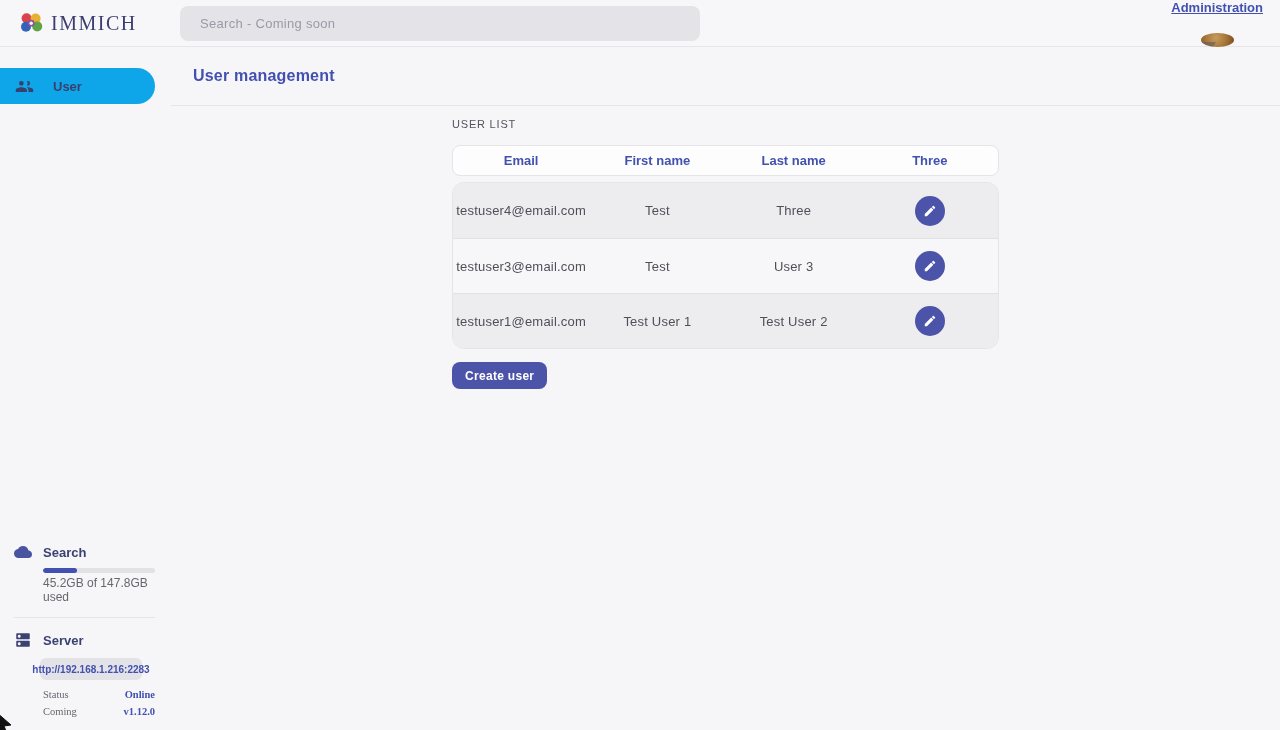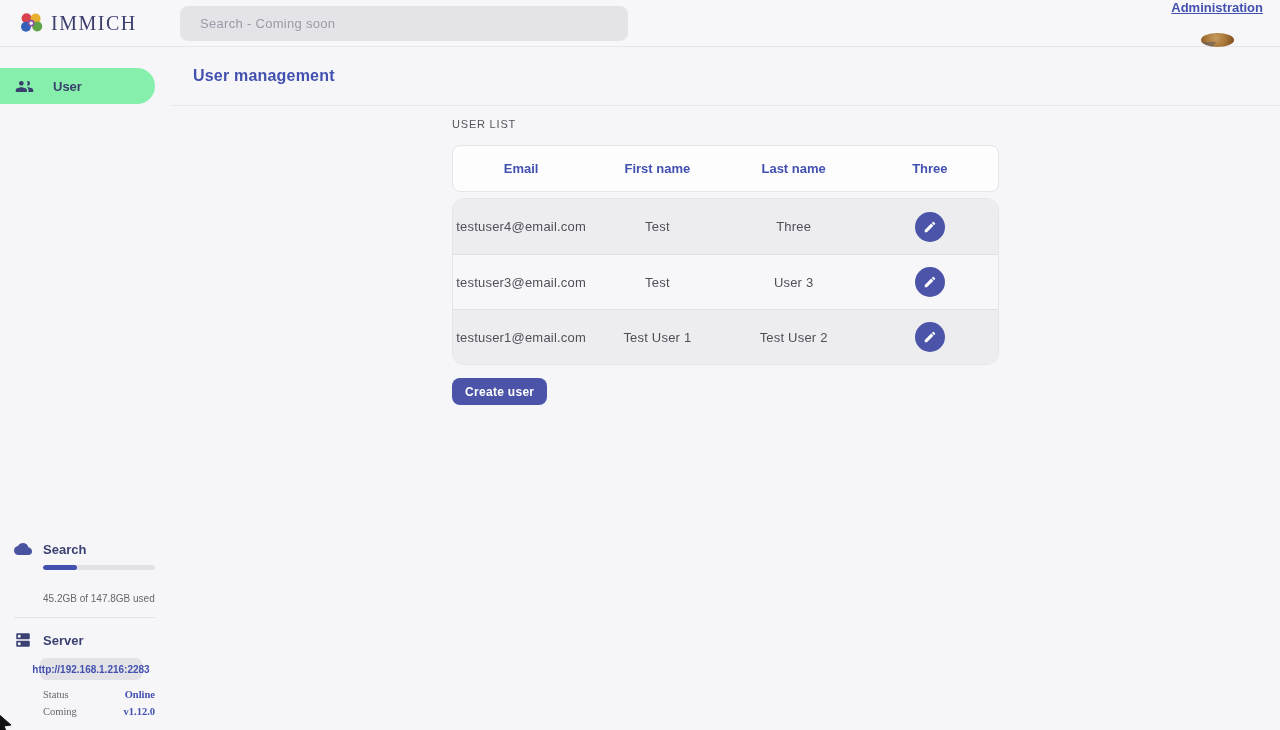--- a/index.html
+++ b/index.html
@@ -29,21 +29,21 @@
   }
   .brand-title {
     font-family: "Liberation Serif", "DejaVu Serif", serif;
     font-size: 20px;
     letter-spacing: 1.5px;
     color: #3c3f6e;
     font-weight: 500;
   }
   .search-input {
     margin-left: 12px;
-    width: 448px;
+    width: 520px;
     height: 35px;
     background: #e4e4e8;
     border: none;
     border-radius: 8px;
     padding: 0 20px;
     font-size: 13px;
     color: #5a5a64;
     font-family: "Liberation Sans", sans-serif;
     outline: none;
   }
@@ -78,21 +78,21 @@
   
   .page { display: flex; height: 683px; position: relative; }
   .sidebar { width: 171px; flex: 0 0 171px; position: relative; }
   .main { flex: 1; }
 
   
   .side-item {
     margin-top: 21px;
     width: 155px;
     height: 36px;
-    background: #86efac;
+    background: #0ea5e9;
     border-radius: 0 18px 18px 0;
     display: flex;
     align-items: center;
     gap: 19px;
     padding-left: 15px;
     cursor: pointer;
   }
   .side-item .label {
     font-size: 13px;
     font-weight: 600;
@@ -108,21 +108,21 @@
   .side-sec-head { display: flex; align-items: center; gap: 11px; }
   .side-sec-title { font-size: 13px; font-weight: 700; color: #3c4173; }
   .progress {
     margin: 7px 0 0 29px;
     height: 5px;
     background: #e1e1e6;
     border-radius: 3px;
     overflow: hidden;
   }
   .progress > div { height: 100%; background: #4250af; border-radius: 3px; }
-  .usage-text { margin: 23px 0 0 29px; font-size: 10px; color: #66666f; }
+  .usage-text { margin: 3px 0 0 29px; font-size: 12px; color: #66666f; }
   .side-divider { border: none; border-top: 1px solid #e3e3e8; margin: 13px 0 13px 0; }
   .server-chip {
     margin: 9px 0 0 26px;
     width: 102px;
     height: 22px;
     background: #e2e2e7;
     border-radius: 6px;
     display: flex;
     align-items: center;
     justify-content: center;
@@ -151,21 +151,21 @@
   .page-title { font-size: 16px; font-weight: 600; color: #4250af; letter-spacing: .2px; }
   .content { margin-left: 281px; width: 547px; padding-top: 12px; }
   .section-title {
     font-size: 11px;
     letter-spacing: .8px;
     color: #54545e;
     font-weight: 500;
   }
   .table-head {
     margin-top: 15px;
-    height: 47px;
+    height: 31px;
     background: #fdfdfe;
     border: 1px solid #e4e4e9;
     border-radius: 8px;
     display: flex;
     align-items: center;
   }
   .table-head .col {
     flex: 1;
     text-align: center;
     font-size: 13px;

